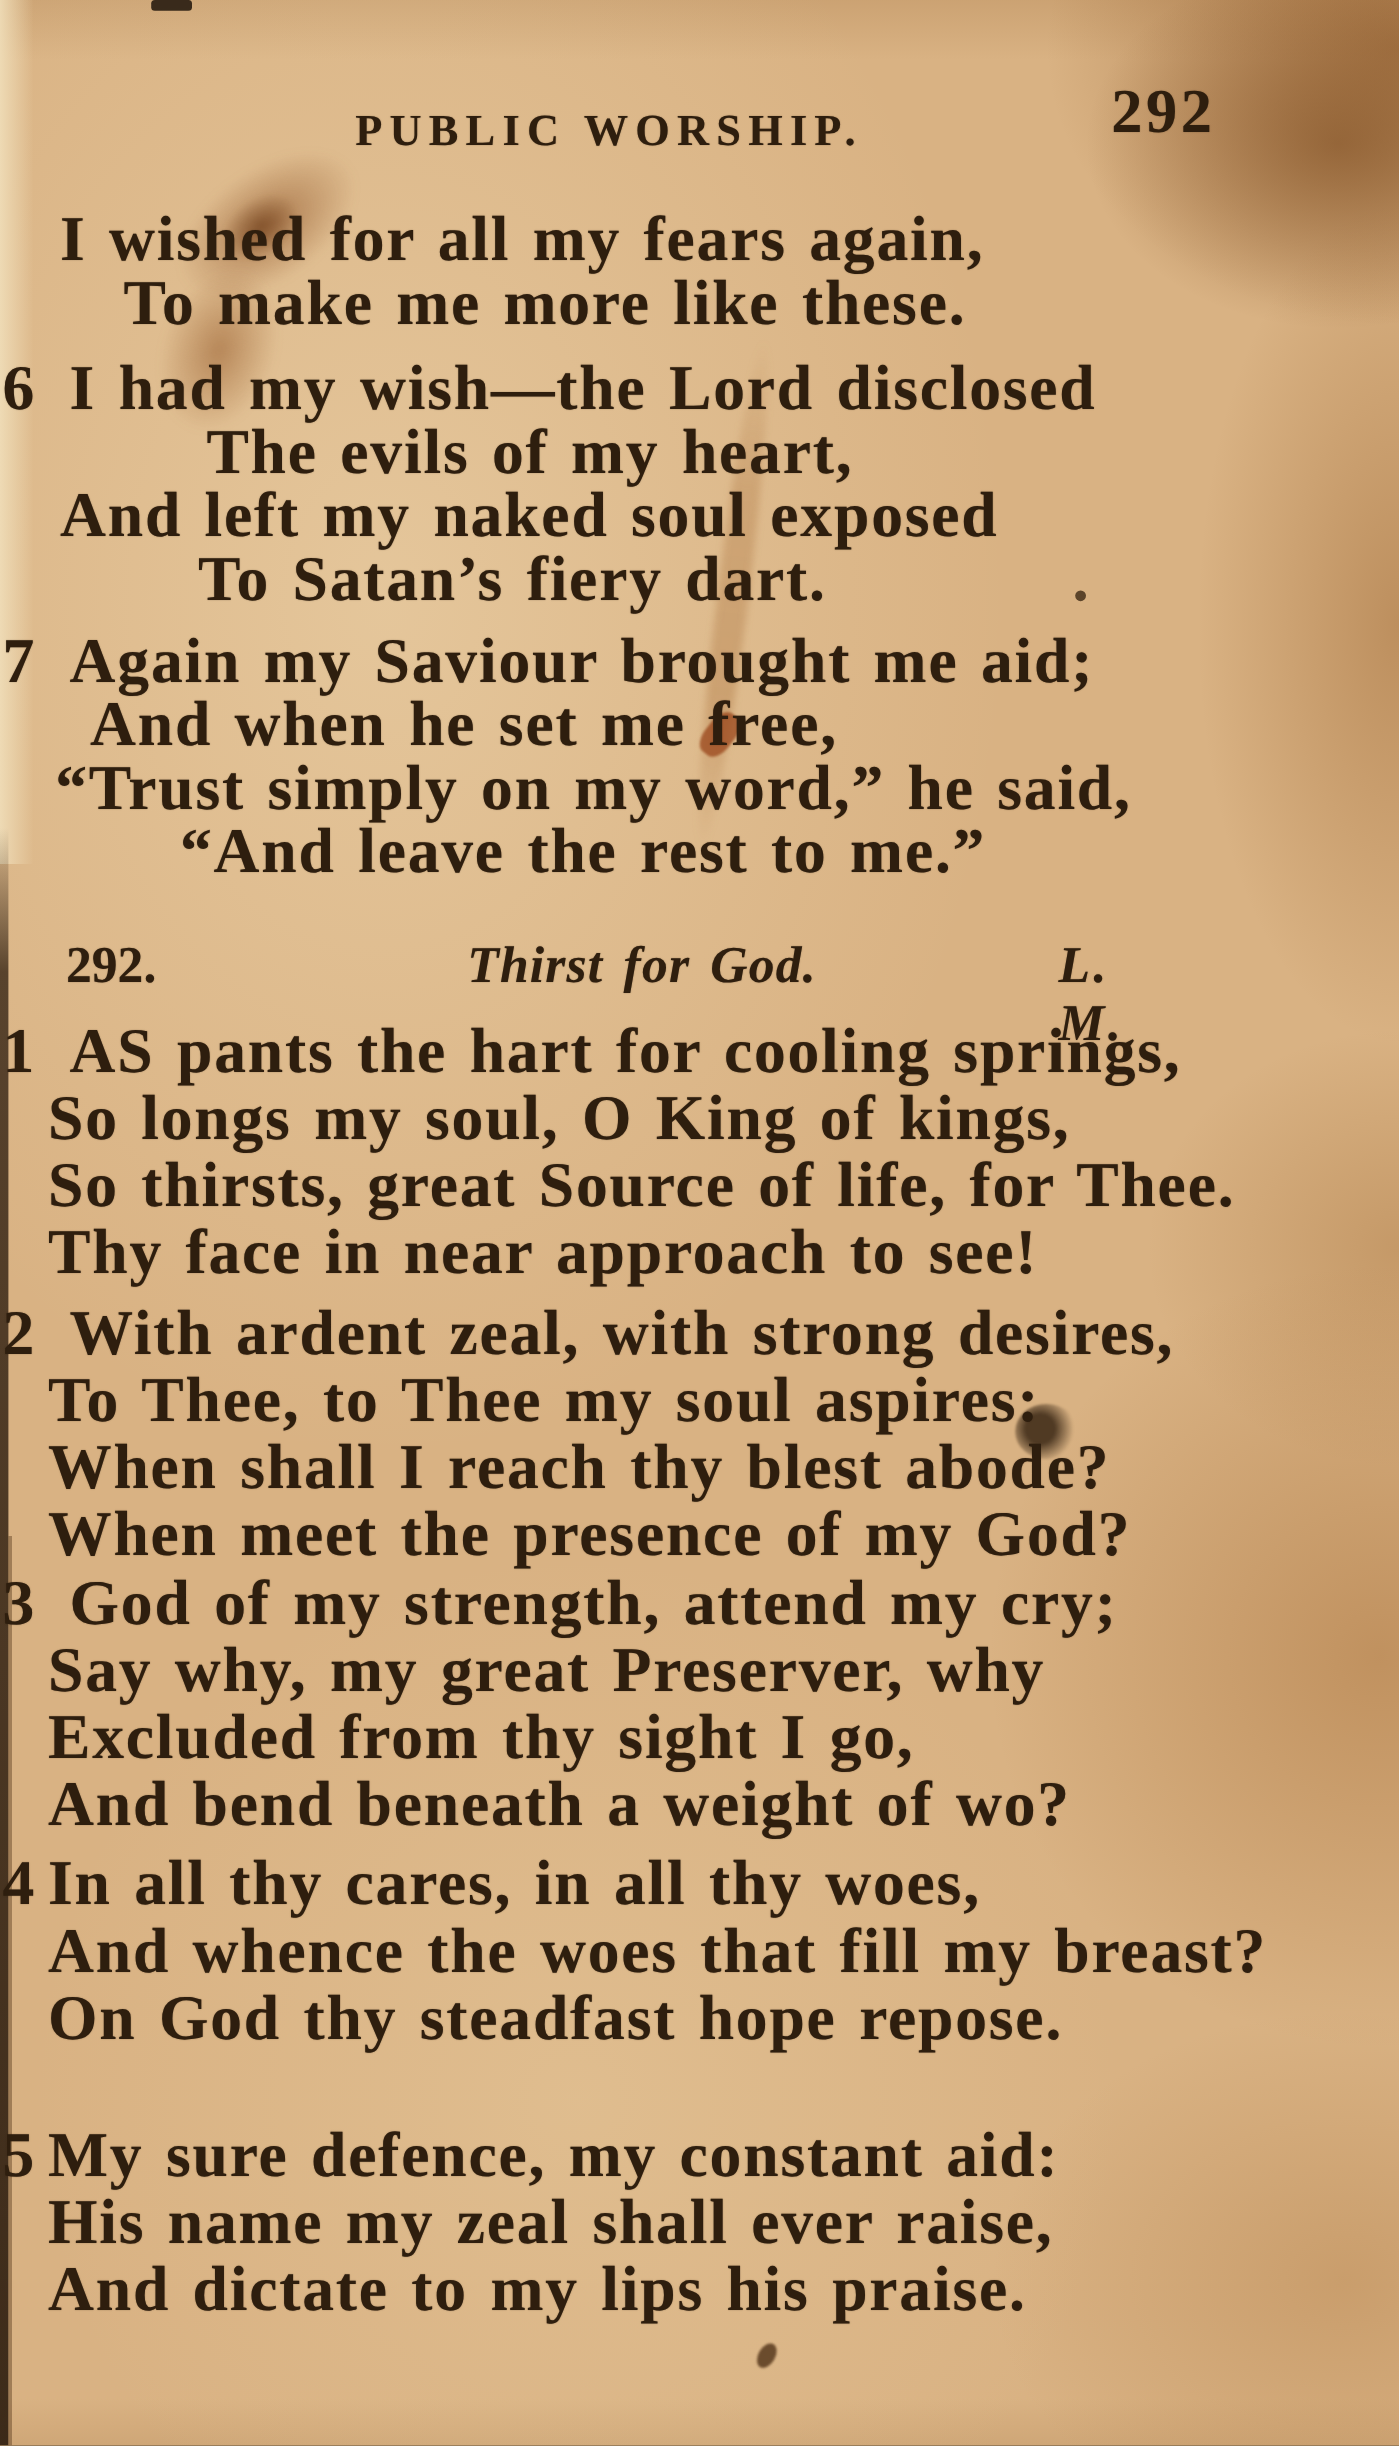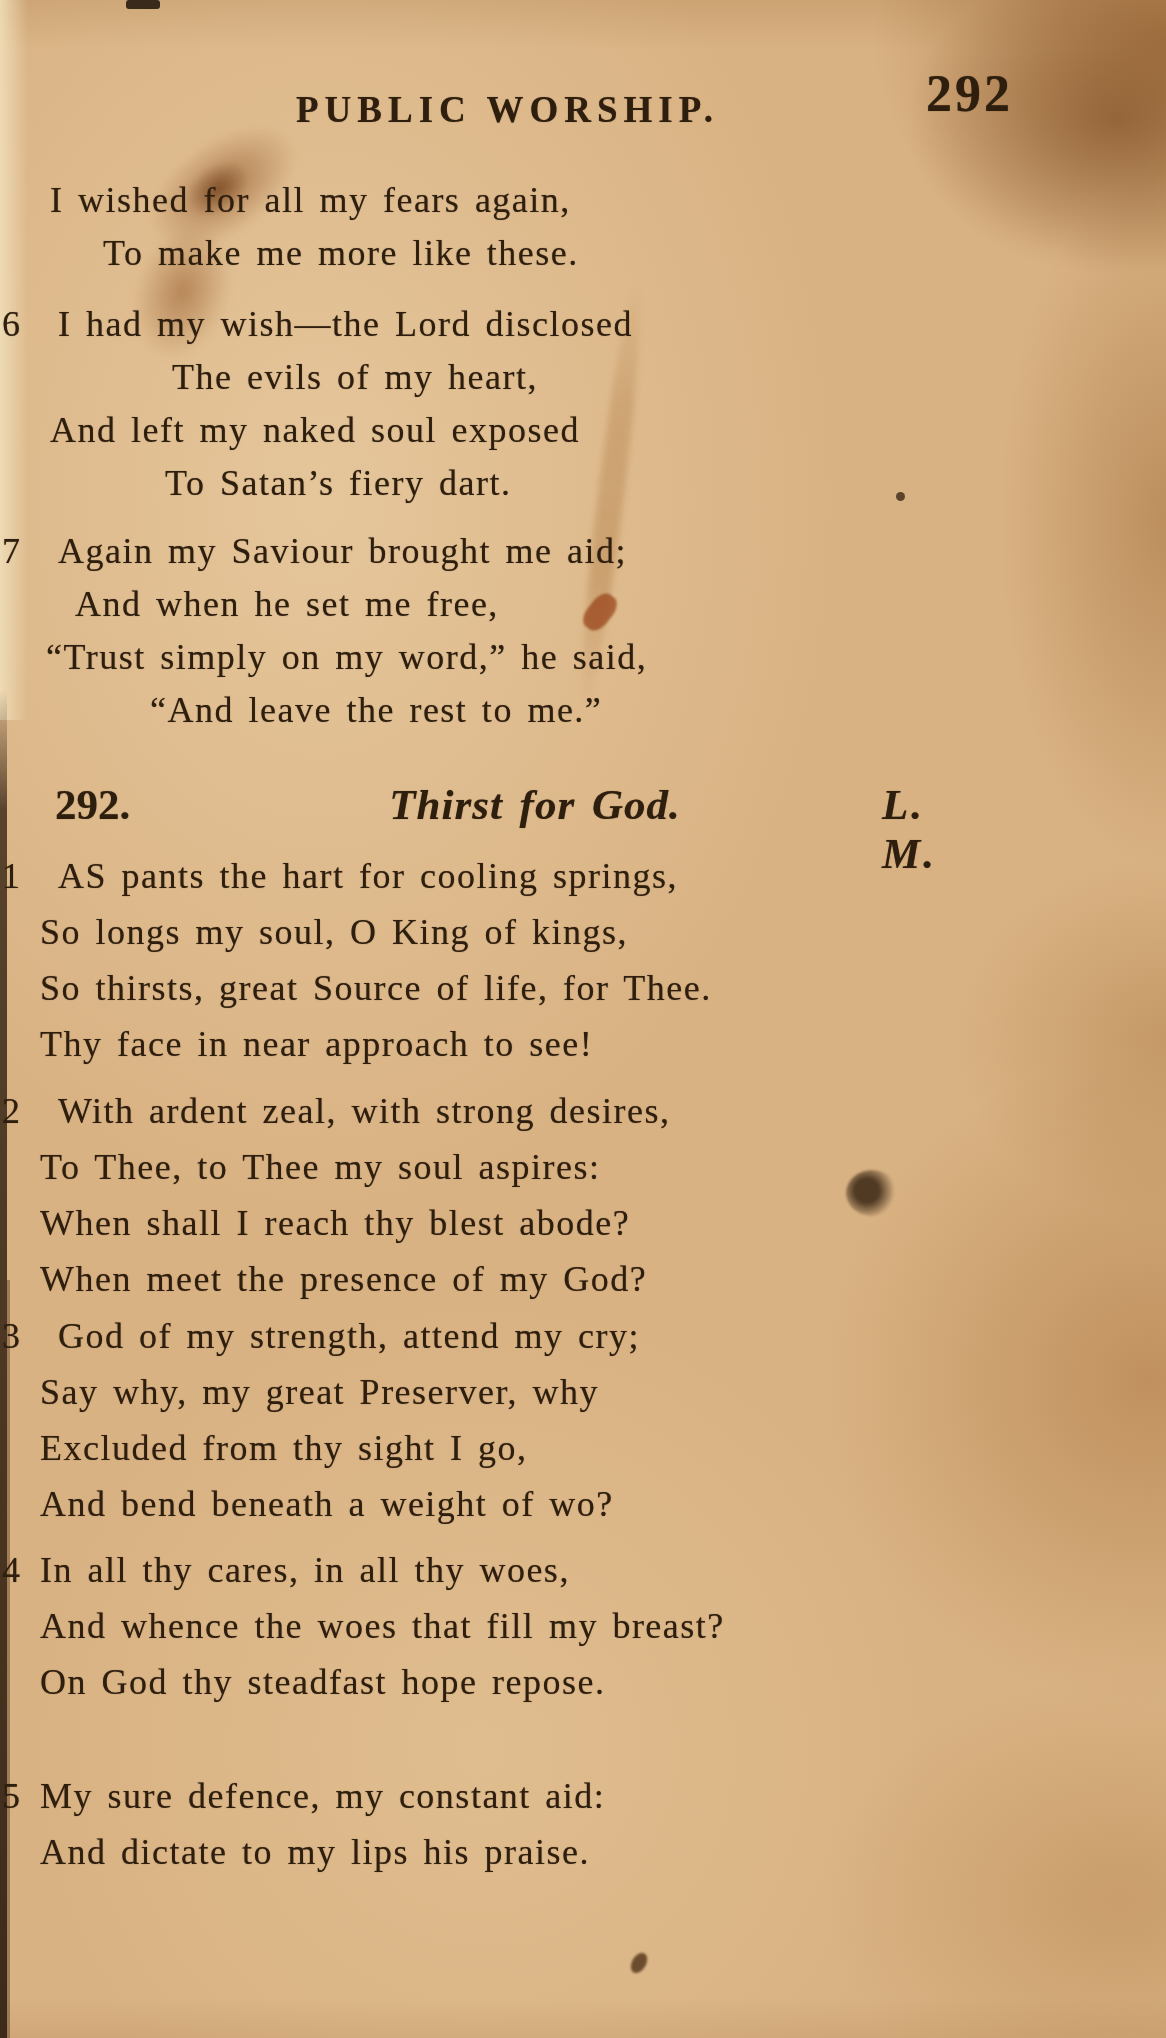--- a/index.html
+++ b/index.html
@@ -44,21 +44,21 @@
   #dot-dart{left:896px;top:492px;width:9px;height:9px;border-radius:50%;background:rgba(60,40,20,0.8);}
   #ink-blob{left:846px;top:1170px;width:52px;height:46px;border-radius:50%;filter:blur(1px);
     background:radial-gradient(circle at 40% 45%, rgba(45,28,12,0.8) 0 30%, rgba(45,28,12,0) 70%);}
   #speck-bottom{left:632px;top:1952px;width:14px;height:22px;border-radius:50%;
     transform:rotate(30deg);filter:blur(1px);background:rgba(70,40,15,0.75);}
   
   .txt{text-shadow:0 0 1px rgba(46,30,14,0.55);}
   .running-title{position:absolute;left:296px;top:88px;font-size:37px;font-weight:700;
     letter-spacing:6px;white-space:nowrap;}
   .page-number{position:absolute;left:926px;top:64px;font-size:52px;font-weight:700;letter-spacing:3px;}
-  .stanza{position:absolute;left:0;font-size:36px;font-weight:400;line-height:53px;
+  .stanza{position:absolute;left:0;font-size:53px;font-weight:700;line-height:53px;
     letter-spacing:1.5px;word-spacing:4px;white-space:nowrap;}
   .hymn-stanza{line-height:56px;}
   .vnum{position:absolute;left:2px;top:0;}
   .ln{margin-left:40px;}
   #cont{left:0;top:174px;}
   #cont .l1{margin-left:50px;}
   #cont .l2{margin-left:103px;}
   #v6 .l1{margin-left:58px;}  #v6 .l2{margin-left:172px;}
   #v6 .l3{margin-left:50px;}  #v6 .l4{margin-left:165px;}
   #v6{top:298px;}
@@ -149,16 +149,17 @@
   <div class="stanza hymn-stanza txt" id="hv4">
     <span class="vnum">4</span>
     <div class="ln">In all thy cares, in all thy woes,</div>
     <div class="ln">And whence the woes that fill my breast?</div>
     <div class="ln">On God thy steadfast hope repose.</div>
   </div>
 
   <div class="stanza hymn-stanza txt" id="hv5">
     <span class="vnum">5</span>
     <div class="ln">My sure defence, my constant aid:</div>
+    <div class="ln">His name my zeal shall ever raise,</div>
     <div class="ln">And dictate to my lips his praise.</div>
   </div>
 
 </div>
 
 </body></html>

